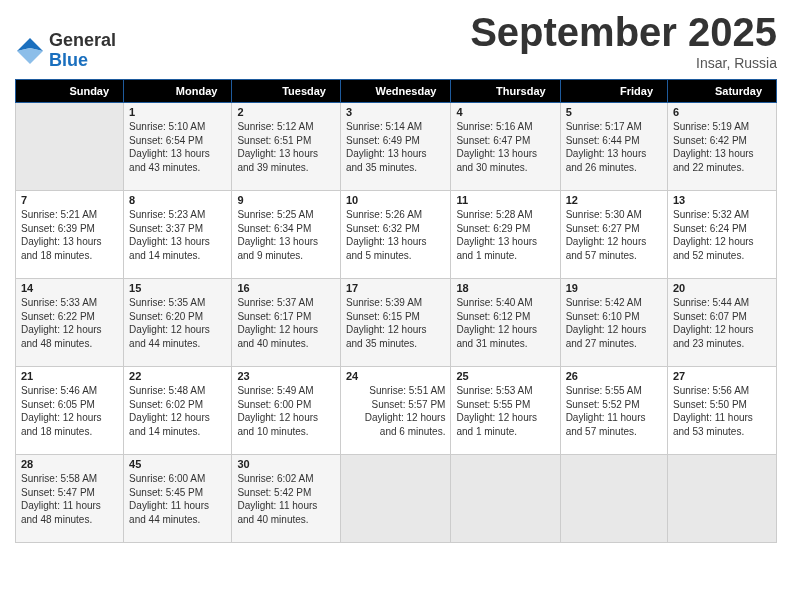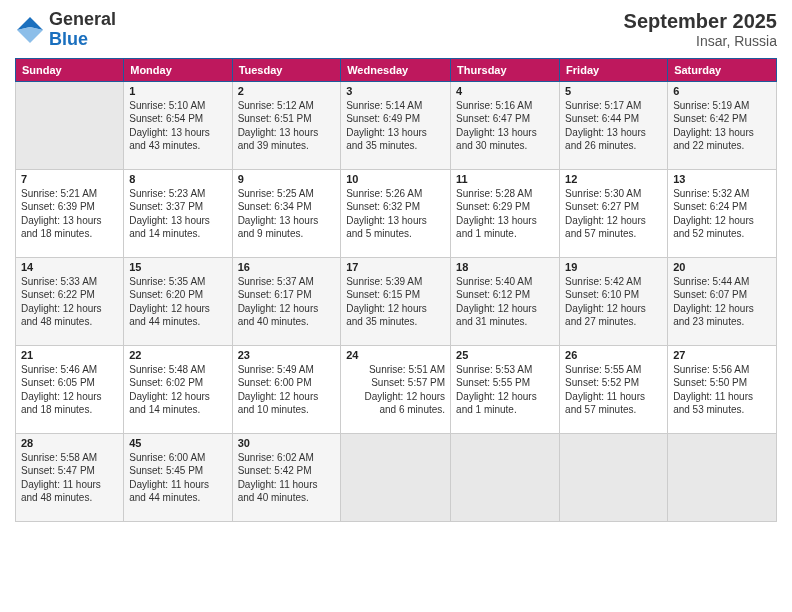--- a/index.html
+++ b/index.html
@@ -12,21 +12,21 @@
     }
     .page {
       width: 792px;
       height: 612px;
       background: #fff;
       padding: 10px 15px;
     }
     .header {
       display: flex;
       justify-content: space-between;
-      align-items: flex-start;
+      align-items: flex-end;
       margin-bottom: 8px;
     }
     .logo {
       display: flex;
       align-items: center;
       gap: 0;
     }
     .logo-text {
       display: flex;
       flex-direction: column;
@@ -44,38 +44,38 @@
     }
     .logo-icon {
       width: 30px;
       height: 30px;
       margin-right: 4px;
     }
     .title-block {
       text-align: right;
     }
     .month-title {
-      font-size: 20px;
+      font-size: 40px;
       font-weight: bold;
       color: #333;
     }
     .location {
       font-size: 14px;
       color: #555;
     }
     .calendar-table {
       width: 100%;
       border-collapse: collapse;
       font-size: 10px;
     }
     .calendar-table th {
-      background-color: #be185d;
+      background-color: #000000;
       color: #fff;
-      text-align: left;
-      padding: 5px 6px;
+      text-align: right;
+      padding: 5px 14px;
       font-size: 11px;
       font-weight: bold;
       border: 1px solid #1e5a9c;
     }
     .calendar-table td {
       border: 1px solid #ccc;
       vertical-align: top;
       padding: 3px 5px;
       width: 113px;
       min-height: 80px;

